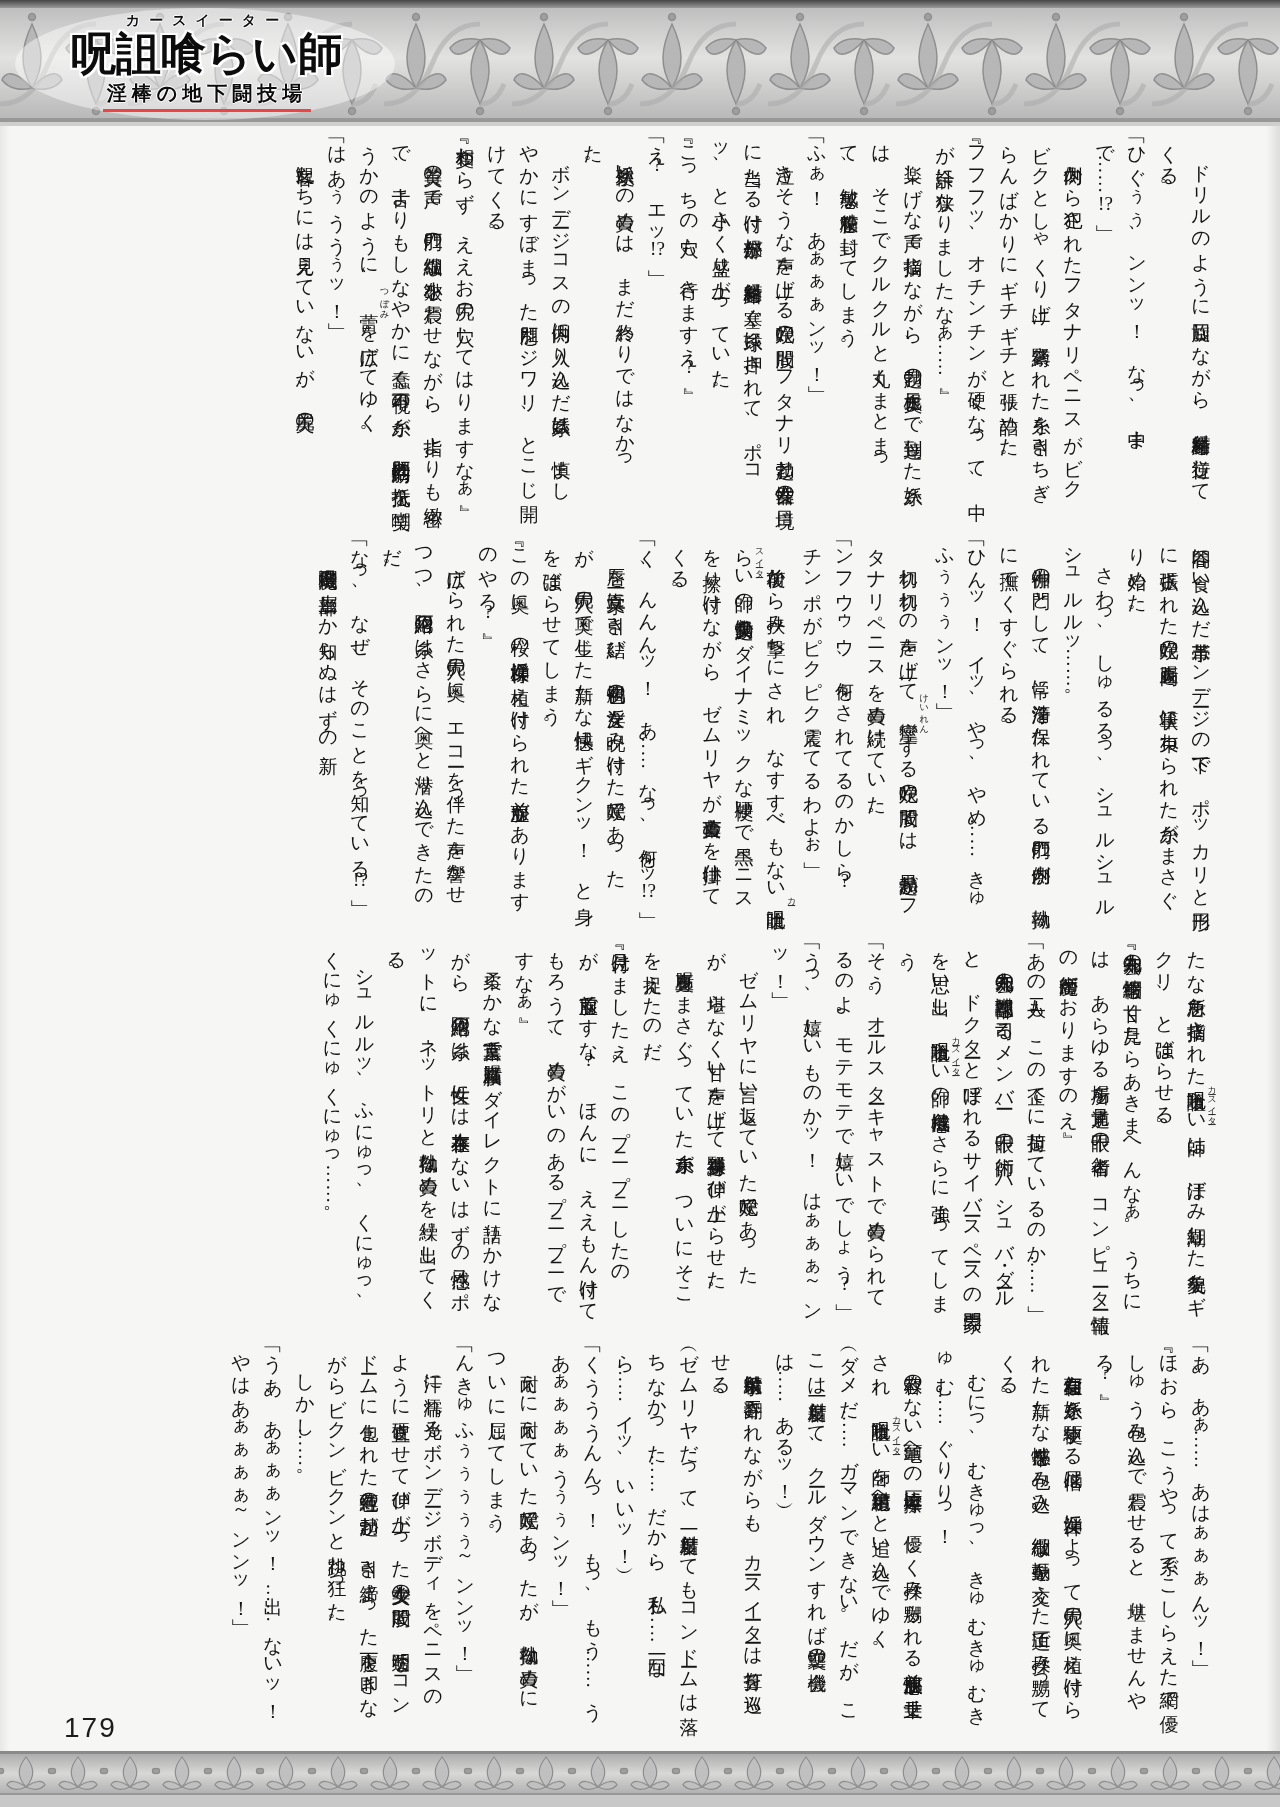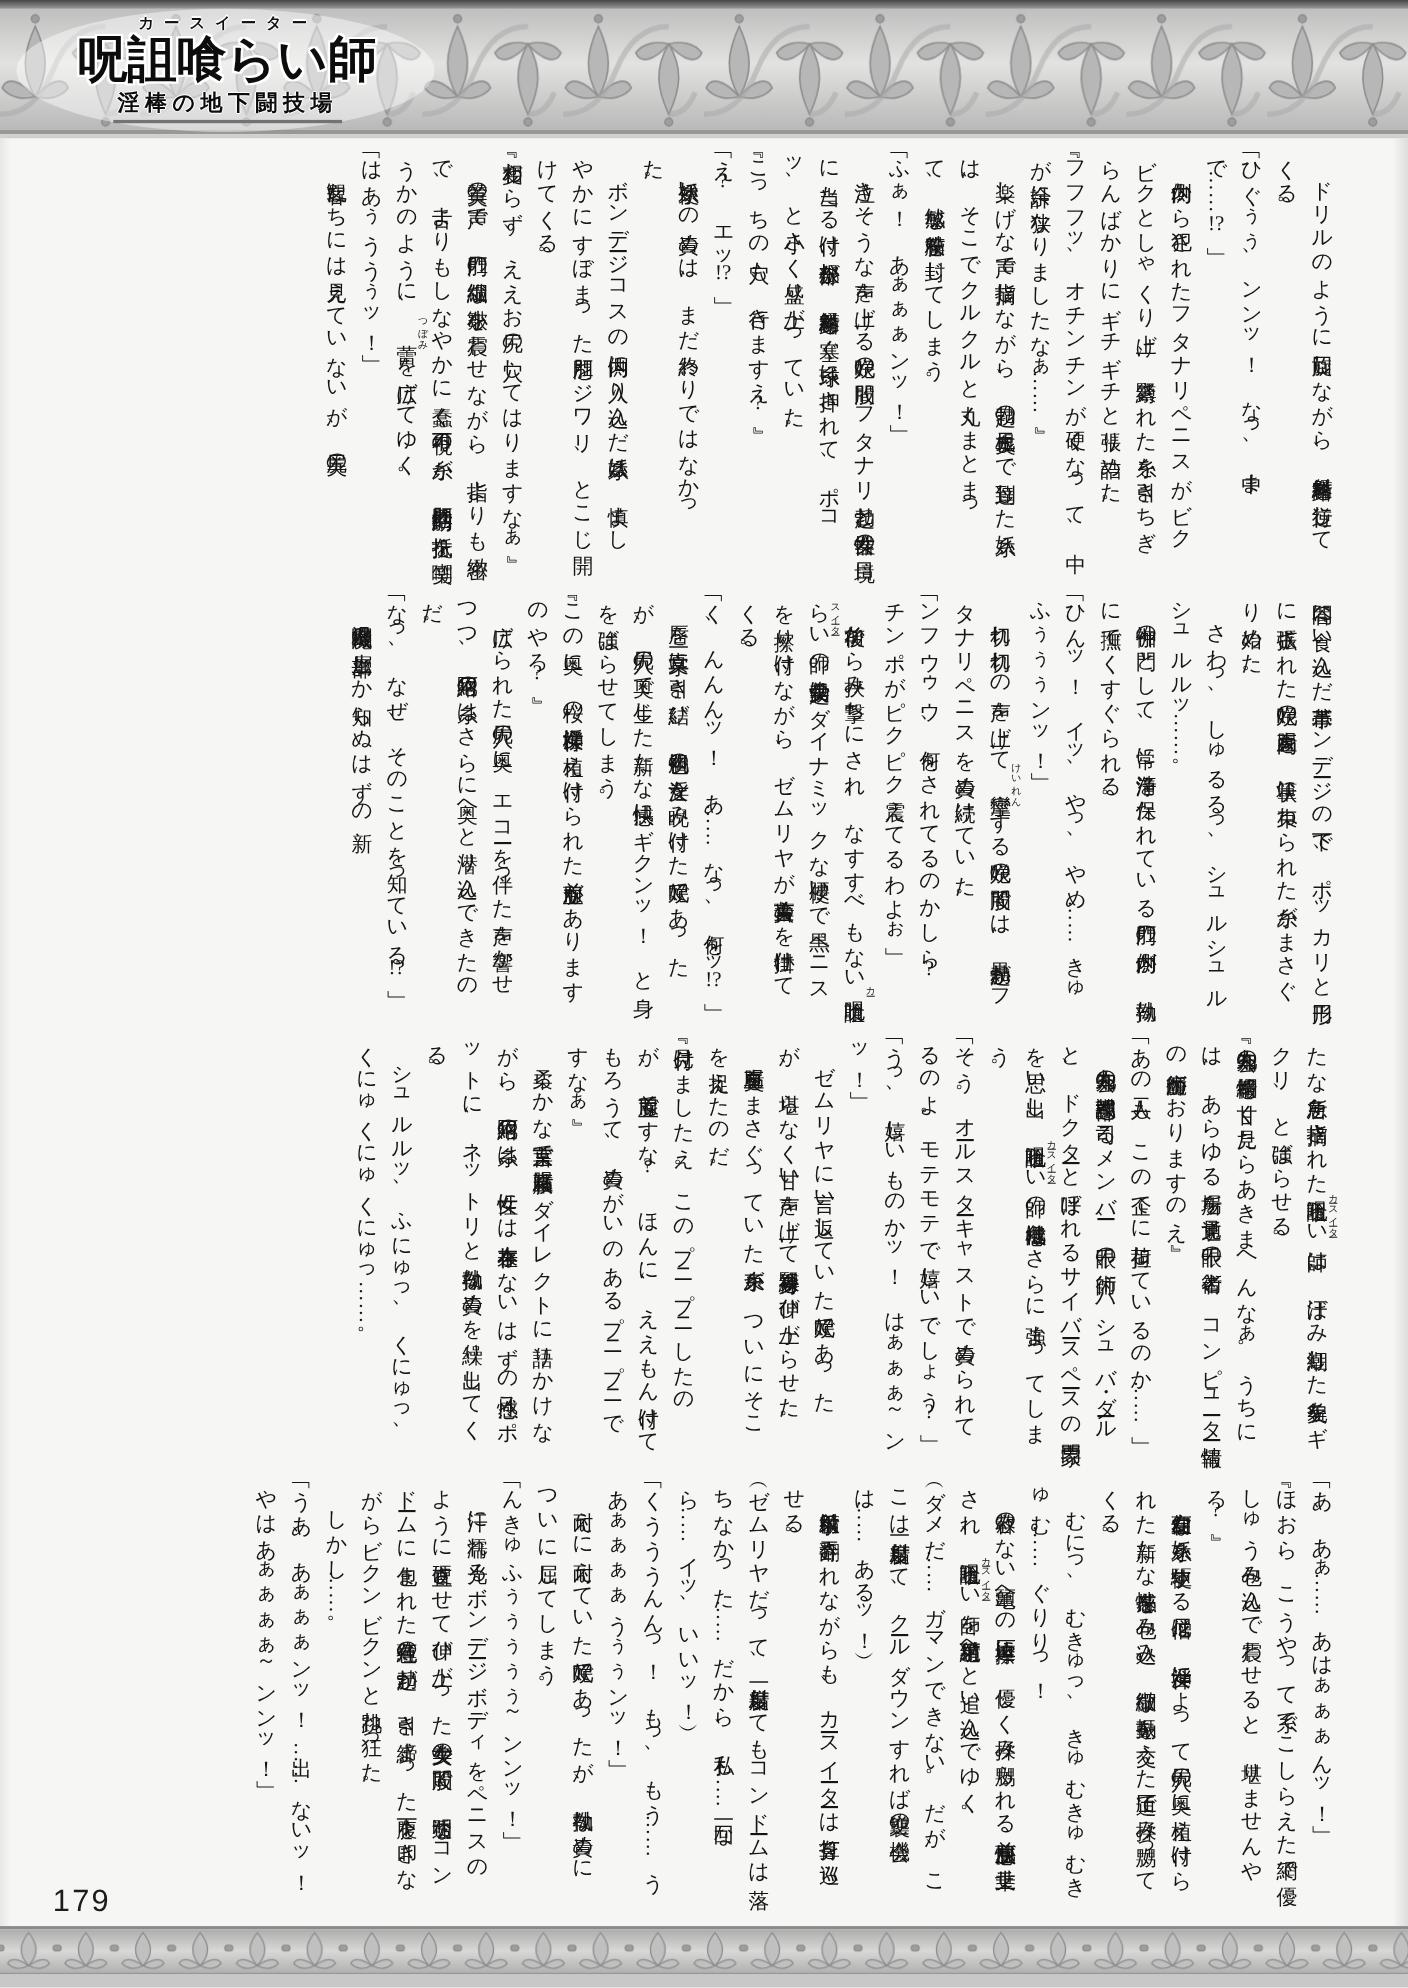--- a/index.html
+++ b/index.html
@@ -30,21 +30,21 @@
   .title-main{
     font-size:45px;font-weight:900;letter-spacing:0px;line-height:1.05;
     color:#0c0c0c;white-space:nowrap;
     text-shadow:2px 0 #fff,-2px 0 #fff,0 2px #fff,0 -2px #fff,
                 2px 2px #fff,-2px -2px #fff,2px -2px #fff,-2px 2px #fff;
   }
   .title-sub{
     display:inline-block;margin-top:2px;
     font-size:20px;font-weight:bold;letter-spacing:5px;
     color:#0c0c0c;padding:0 4px 2px 4px;
-    border-bottom:3px solid #737373;white-space:nowrap;
+    border-bottom:3px solid #ef4444;white-space:nowrap;
     text-shadow:1px 0 #fff,-1px 0 #fff,0 1px #fff,0 -1px #fff;
   }
 
   
   .text-area{
     position:absolute;top:132px;left:57px;width:1160px;
   }
   .band{
     writing-mode:vertical-rl;
     -webkit-writing-mode:vertical-rl;
@@ -61,21 +61,21 @@
   .band p.indent{text-indent:1em;}
   ruby{ruby-align:center;}
   rt{font-size:9px;letter-spacing:0;font-weight:normal;}
   .tcy{
     text-combine-upright:all;
     -webkit-text-combine:horizontal;
   }
 
   
   .page-number{
-    position:absolute;left:48px;top:1712px;
+    position:absolute;left:64px;top:1712px;
     font-family:"Liberation Sans","DejaVu Sans",sans-serif;
     font-size:28px;color:#1c1c1c;letter-spacing:2px;
   }
 
   
   .edge-shade-right{
     position:absolute;top:126px;right:0;width:14px;height:1625px;
     background:linear-gradient(to left,rgba(0,0,0,0.10),rgba(0,0,0,0));
     pointer-events:none;
   }

